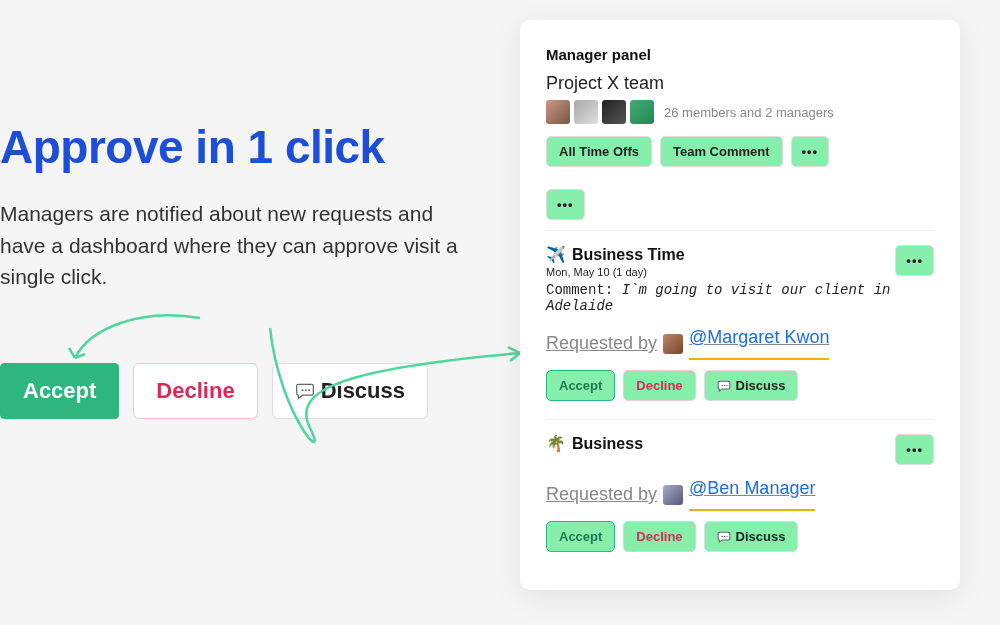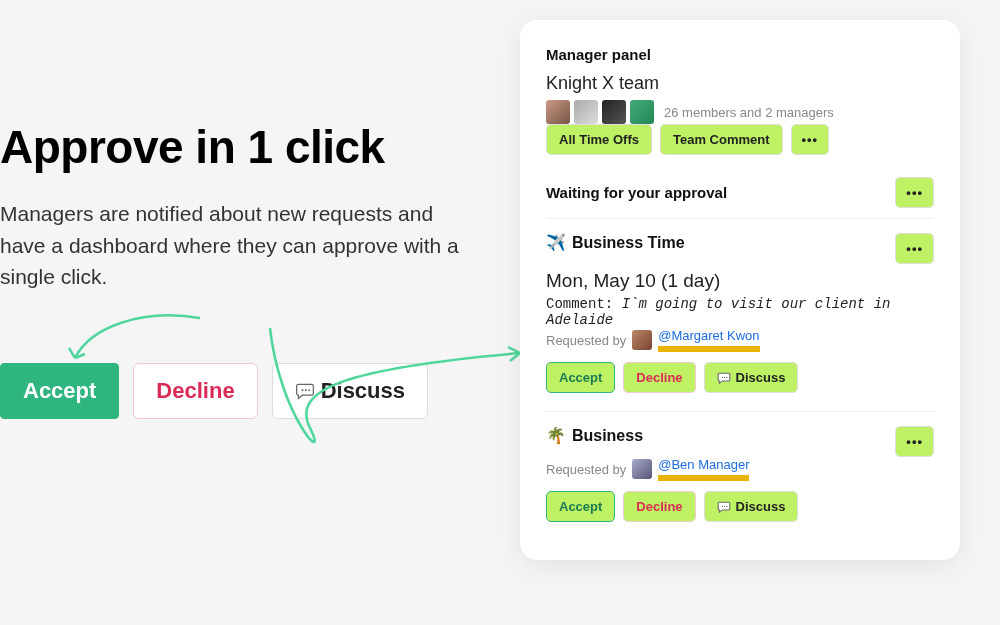--- a/index.html
+++ b/index.html
@@ -13,21 +13,21 @@
   }
   .left {
     position: absolute;
     left: 0;
     top: 120px;
     width: 470px;
   }
   .headline {
     font-size: 46px;
     font-weight: 700;
-    color: #000000;
+    color: #1d4ed8;
     margin-bottom: 24px;
     letter-spacing: -0.5px;
   }
   .subtext {
     font-size: 21px;
     color: #333;
     line-height: 1.5;
     margin-bottom: 60px;
   }
   .big-buttons {
@@ -61,81 +61,81 @@
   .speech-icon {
     width: 20px; height: 20px;
     display: inline-block;
   }
   .panel {
     position: absolute;
     right: 40px;
     top: 20px;
     width: 440px;
     background: #fff;
-    border-radius: 17px;
+    border-radius: 10px;
     box-shadow: 0 6px 30px rgba(0,0,0,0.08);
     padding: 26px 26px 20px 26px;
   }
   .panel-title { font-size: 15px; font-weight: 700; margin-bottom: 10px; color: #111; }
   .team-name { font-size: 18px; color: #222; margin-bottom: 6px; }
-  .avatar-row { display: flex; align-items: center; gap: 4px; }
+  .avatar-row { display: flex; align-items: center; gap: 4px; margin-bottom: 12px; }
   .avatar {
     width: 24px; height: 24px; border-radius: 3px;
     display: inline-block;
   }
   .av1 { background: linear-gradient(135deg,#c98,#754);}
   .av2 { background: linear-gradient(135deg,#aaa,#ddd);}
   .av3 { background: linear-gradient(135deg,#222,#555);}
   .av4 { background: linear-gradient(135deg,#4a7,#285);}
   .member-count { font-size: 13px; color: #888; margin-left: 6px; }
   .panel-buttons { display: flex; gap: 8px; margin-bottom: 22px; }
   .btn-small {
     padding: 7px 12px;
     font-size: 13px;
     border: 1px solid #ddd;
-    background: #bef264;
+    background: #86efac;
     border-radius: 5px;
     font-weight: 600;
     color: #222;
     cursor: pointer;
     display: inline-flex;
     align-items: center;
     gap: 5px;
   }
   .more-btn { padding: 7px 10px; letter-spacing: 1px; font-weight:700; }
   .section-header {
     display: flex;
     justify-content: space-between;
     align-items: center;
     margin-bottom: 10px;
   }
   .section-title { font-size: 15px; font-weight: 700; color: #111; }
   .divider { border-top: 1px solid #eee; margin: 0 0 14px 0; }
   .request { margin-bottom: 18px; position: relative; }
   .request-header { display:flex; justify-content: space-between; align-items:flex-start;}
   .req-title { font-size: 16px; font-weight: 700; color: #111; display:flex; align-items:center; gap:6px;}
-  .req-date { font-size: 19px; color: #222; margin-top: 18px;}
+  .req-date { font-size: 11px; color: #222; margin-top: 2px;}
   .req-comment { font-size: 14px; color: #222; margin-top: 4px; font-family: Liberation Mono, monospace; }
   .req-comment em { font-style: italic; }
-  .req-by { font-size: 13px; color: #888; margin-top: 0; display:flex; align-items:center; gap:6px;}
-  .user-link { color: #1d6ee0; text-decoration: none; border-bottom:6px solid #eab308; padding-bottom:3px;}
+  .req-by { font-size: 18px; color: #888; margin-top: 13px; display:flex; align-items:center; gap:6px;text-decoration:underline;}
+  .user-link { color: #1d6ee0; text-decoration: none; border-bottom:2px solid #eab308; padding-bottom:10px;}
   .user-avatar { width:20px; height:20px; border-radius:3px; display:inline-block;}
   .ua1 { background: linear-gradient(135deg,#b86,#743);}
   .ua2 { background: linear-gradient(135deg,#aac,#557);}
   .req-actions { display:flex; gap:8px; margin-top:10px;}
   .btn-accept-sm { border-color:#2fb67f; color:#1a7b53;}
   .btn-decline-sm { border-color:#f3c9d0; color:#d92b55;}
   .arrow-svg { position:absolute; left: 20px; top: 298px; width: 520px; height: 200px; pointer-events:none;}
 </style>
 </head>
 <body>
 
 <div class="left">
   <h1 class="headline">Approve in 1 click</h1>
-  <p class="subtext">Managers are notified about new requests and have a dashboard where they can approve with a single click.</p>
+  <p class="subtext">Managers are notified about new requests and have a dashboard where they can approve visit a single click.</p>
   <div class="big-buttons">
     <button class="btn btn-big btn-accept-big">Accept</button>
     <button class="btn btn-big btn-decline-big">Decline</button>
     <button class="btn btn-big btn-discuss-big">
       <span class="speech-icon">
         <svg viewBox="0 0 24 24" width="20" height="20">
             <path fill="#fff" stroke="#666" stroke-width="1.5" d="M4 4h16a2 2 0 012 2v9a2 2 0 01-2 2H9l-5 4v-4a2 2 0 01-2-2V6a2 2 0 012-2z"></path>
             <circle cx="9" cy="11" r="1.2" fill="#666"></circle>
             <circle cx="13" cy="11" r="1.2" fill="#666"></circle>
             <circle cx="17" cy="11" r="1.2" fill="#666"></circle>
@@ -148,36 +148,35 @@
 
 <svg class="arrow-svg" viewBox="0 0 520 200">
   <path d="M180 20 C 120 10, 70 30, 55 60" stroke="#4fd69c" stroke-width="2.5" fill="none"></path>
   <path d="M55 60 l -6 -10 m 6 10 l 10 -4" stroke="#4fd69c" stroke-width="2.5" fill="none"></path>
   <path d="M250 30 C 260 120, 310 170, 290 130 C 270 90, 330 70, 500 55" stroke="#4fd69c" stroke-width="2.5" fill="none"></path>
   <path d="M500 55 l -12 -6 m 12 6 l -10 8" stroke="#4fd69c" stroke-width="2.5" fill="none"></path>
 </svg>
 
 <div class="panel">
   <div class="panel-title">Manager panel</div>
-  <div class="team-name">Knight X team</div>
+  <div class="team-name">Project X team</div>
   <div class="avatar-row">
     <span class="avatar av1"></span>
     <span class="avatar av2"></span>
     <span class="avatar av3"></span>
     <span class="avatar av4"></span>
     <span class="member-count">26 members and 2 managers</span>
   </div>
   <div class="panel-buttons">
     <button class="btn-small">All Time Offs</button>
     <button class="btn-small">Team Comment</button>
     <button class="btn-small more-btn">•••</button>
   </div>
 
   <div class="section-header">
-    <div class="section-title">Waiting for your approval</div>
     <button class="btn-small more-btn">•••</button>
   </div>
   <div class="divider"></div>
 
   <div class="request">
     <div class="request-header">
       <div>
         <div class="req-title">
           <span>✈️</span>
           <span>Business Time</span>

